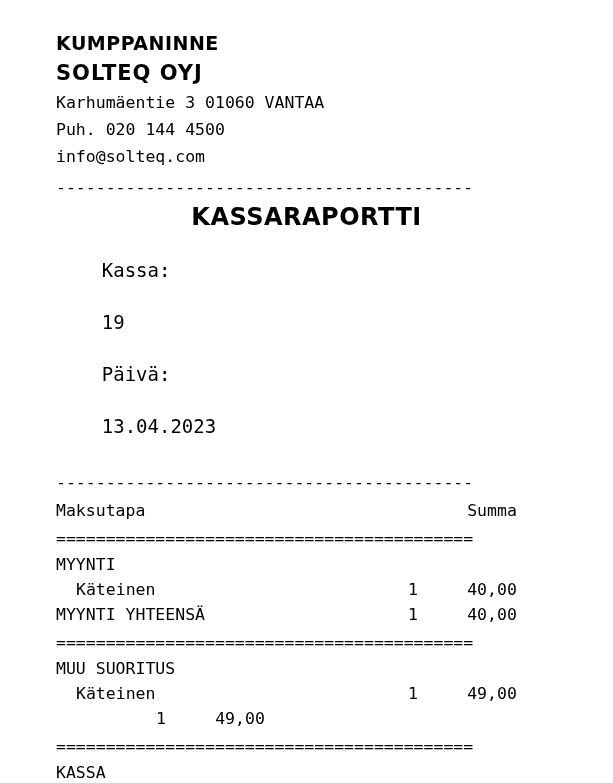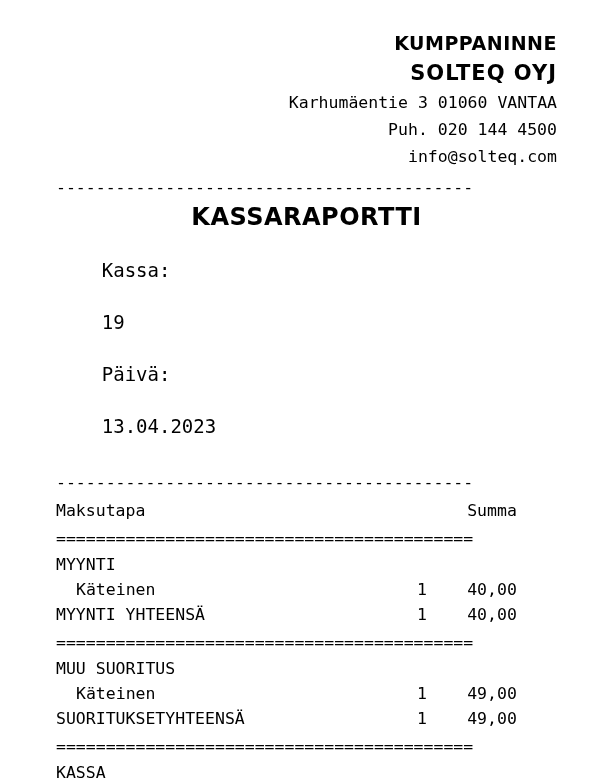--- a/index.html
+++ b/index.html
@@ -14,21 +14,21 @@
     color: #000000;
     overflow: hidden;
   }
   .receipt {
     width: 613px;
     height: 783px;
     box-sizing: border-box;
     padding: 28px 56px 0 56px;
   }
   .header-block {
-    text-align: right;
+    text-align: left;
   }
   .shop-name {
     font-family: "DejaVu Sans", "Liberation Sans", sans-serif;
     font-weight: bold;
     font-size: 19px;
     letter-spacing: 0.5px;
     line-height: 30px;
   }
   .company-name {
     font-family: "DejaVu Sans", "Liberation Sans", sans-serif;
@@ -65,20 +65,21 @@
   .meta-row {
     font-size: 19px;
     line-height: 26px;
     white-space: pre;
   }
   .cols {
     display: flex;
     font-size: 16.5px;
     line-height: 25px;
     white-space: pre;
+    gap: 9px;
   }
   .col-label {
     flex: 1 1 auto;
   }
   .col-kpl {
     width: 110px;
     text-align: right;
     flex: 0 0 auto;
   }
   .col-sum {
@@ -151,21 +152,20 @@
   <div class="sep">==========================================</div>
 
   <div class="block">
     <div class="section-head">MUU SUORITUS</div>
     <div class="cols">
       <span class="col-label indent">Käteinen</span>
       <span class="col-kpl">1</span>
       <span class="col-sum">49,00</span>
     </div>
     <div class="cols">
-      <span class="col-label">SUORITUKSETYHTEENSÄ</span>
       <span class="col-kpl">1</span>
       <span class="col-sum">49,00</span>
     </div>
   </div>
 
   <div class="sep">==========================================</div>
 
   <div class="block">
     <div class="section-head">KASSA</div>
 

